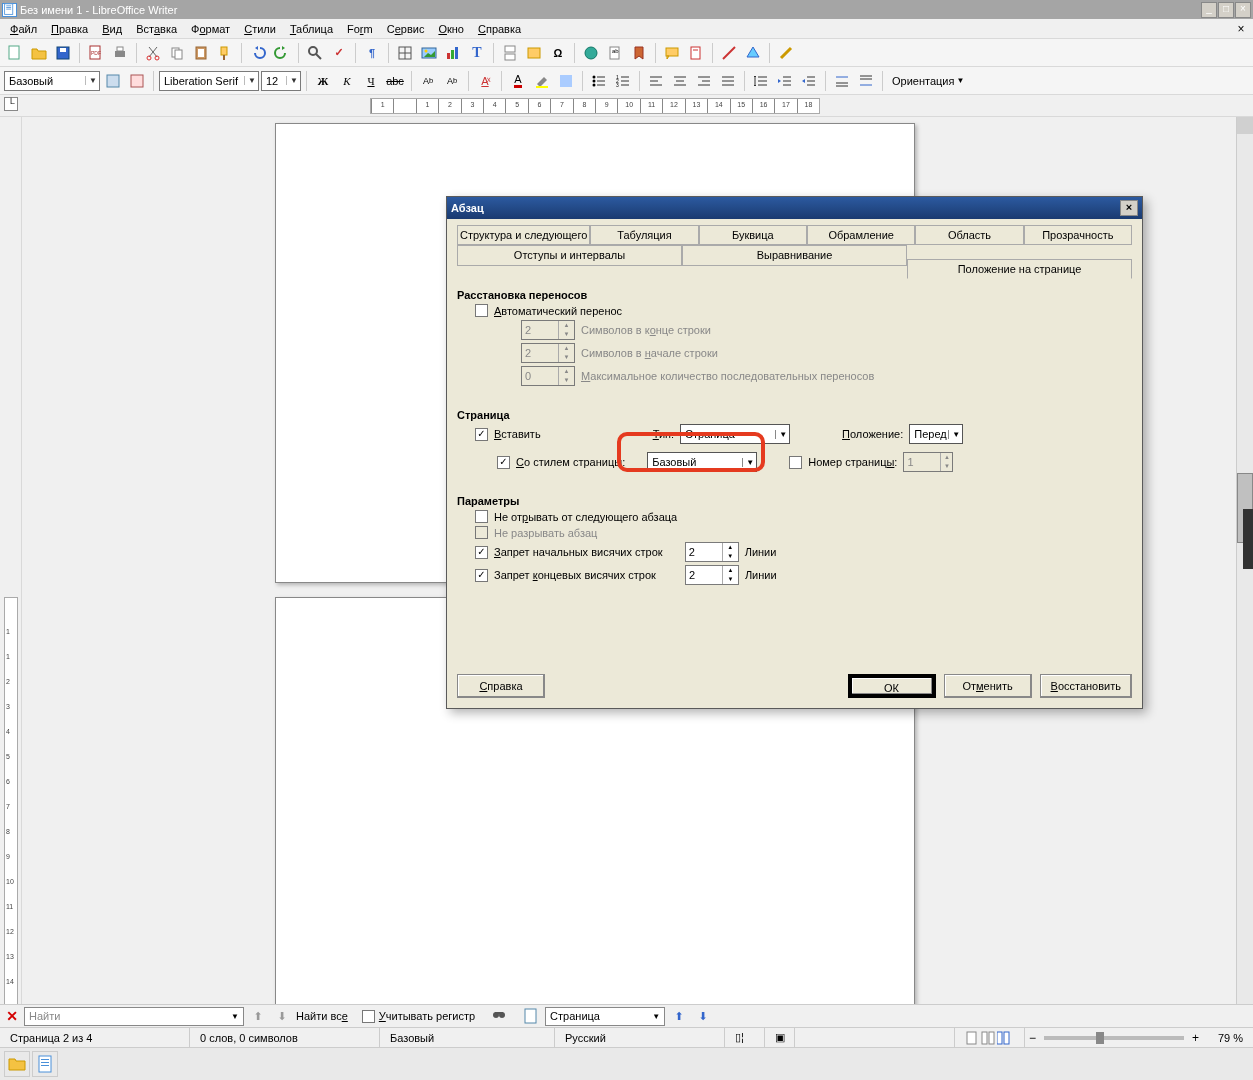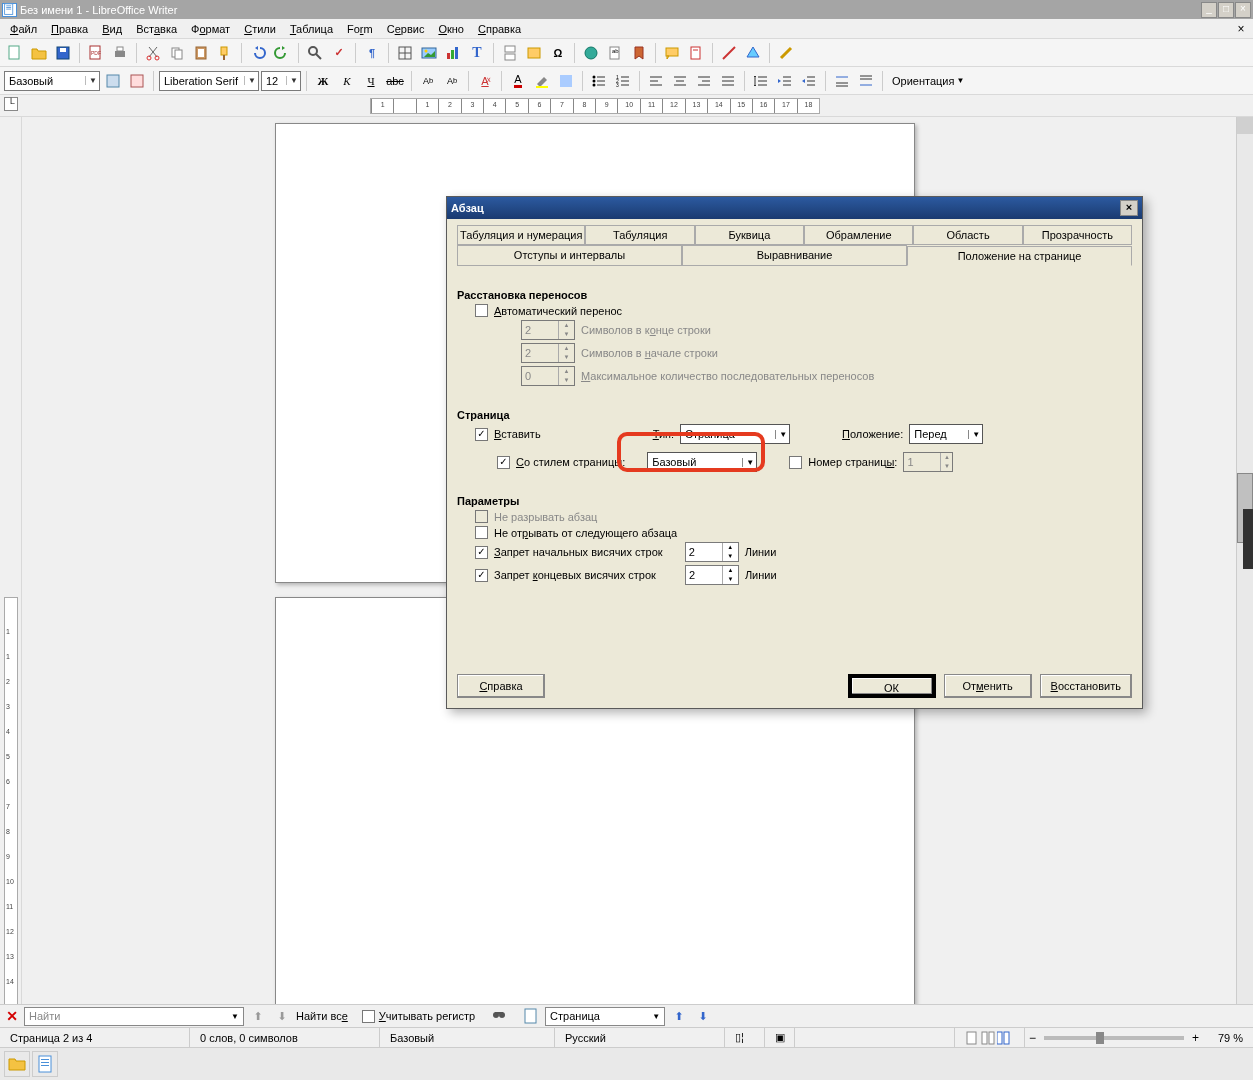--- a/index.html
+++ b/index.html
@@ -37,21 +37,21 @@
   .vscrollbar .thumb-top { position:absolute; top:0; height:17px; width:100%; background:#d0d0d0; }
   .vscrollbar .thumb { position:absolute; top:40%; height:70px; width:100%; background:#c0c0c0; border:1px solid #888;}
   .side-marker { position:absolute; right:0; top:392px; width:10px; height:60px; background:#333;}
   
   .dialog { position:absolute; left:446px; top:196px; width:697px; height:513px; background:#ece9d8; border:1px solid #5a5a5a; box-shadow:4px 4px 10px rgba(0,0,0,0.3); }
   .dlg-title { height:22px; background:linear-gradient(#2c5aa0,#1a3a70); color:#fff; display:flex; align-items:center; padding:0 4px; font-weight:bold; font-size:11px;}
   .dlg-title .close { margin-left:auto; width:18px; height:16px; background:#d4d0c8; color:#000; border:1px solid #888; text-align:center; line-height:13px; font-size:11px;}
   .dlg-body { padding:6px 10px 6px 10px; position:relative; height:calc(100% - 22px); }
   .tabrow { display:flex; border-bottom:1px solid #aaa; font-size:11px; }
   .tabrow .t { flex:1; text-align:center; padding:3px 2px; border:1px solid #aaa; border-bottom:none; background:#ece9d8; white-space:nowrap;}
-  .tabrow.second .t.active { background:#ece9d8; font-weight:normal; border-bottom:1px solid #ece9d8; position:relative; top:1px;}
+  .tabrow.second .t.active { background:#ece9d8; font-weight:normal; border-bottom:1px solid #ece9d8; position:relative; top:14px;}
   .section { margin-top:23px; }
   .section-h { font-weight:bold; font-size:11px; margin:4px 0 2px 0;}
   .indent { margin-left:18px; }
   .row { display:flex; align-items:center; gap:6px; margin:3px 0; font-size:11px; }
   .chk { width:13px; height:13px; border:1px solid #777; background:#fff; display:inline-flex; align-items:center; justify-content:center; font-size:10px;}
   .chk.checked::after { content:"✓"; color:#000; font-size:10px; line-height:10px;}
   .spin { display:inline-flex; align-items:center; width:54px; height:20px; border:1px solid #7a7a7a; background:#fff;}
   .spin input { border:none; width:36px; font-size:11px; padding:0 3px; outline:none; background:transparent;}
   .spin .ar { width:16px; display:flex; flex-direction:column; }
   .spin .ar span { height:9px; text-align:center; font-size:6px; border-left:1px solid #aaa; line-height:8px;}
@@ -482,21 +482,21 @@
   <div class="side-marker"></div>
 </div>
 
 <div class="dialog">
   <div class="dlg-title">
     <span>Абзац</span>
     <span class="close">×</span>
   </div>
   <div class="dlg-body">
     <div class="tabrow">
-      <div class="t">Табуляция и нумерация</div>
+      <div class="t">Структура и следующего</div>
       <div class="t">Табуляция</div>
       <div class="t">Буквица</div>
       <div class="t">Обрамление</div>
       <div class="t">Область</div>
       <div class="t">Прозрачность</div>
     </div>
     <div class="tabrow second">
       <div class="t">Отступы и интервалы</div>
       <div class="t">Выравнивание</div>
       <div class="t active">Положение на странице</div>
@@ -549,21 +549,21 @@
           <span class="chk checked"></span>
           <span><u class="accel">В</u>ставить</span>
           <span style="width:100px"></span>
           <span><u class="accel">Т</u>ип:</span>
           <span class="combo" style="width:110px">
               <span>Страница</span>
               <span class="arr">▼</span>
             </span>
           <span style="width:40px"></span>
           <span><u class="accel">П</u>оложение:</span>
-          <span class="combo" style="width:74px">
+          <span class="combo" style="width:54px">
               <span>Перед</span>
               <span class="arr">▼</span>
             </span>
         </div>
         <div class="row" style="margin-left:22px; margin-top:8px">
           <span class="chk checked"></span>
           <span><u class="accel">С</u>о стилем страницы:</span>
           <span style="width:10px"></span>
           <span class="combo" style="width:110px">
               <span>Базовый</span>
@@ -582,26 +582,26 @@
         </div>
       </div>
     </div>
 
     <div class="highlight-red" style="left:170px; top:213px; width:148px; height:40px"></div>
 
     <div class="section">
       <div class="section-h">Параметры</div>
       <div class="indent">
         <div class="row">
+          <span class="chk"></span>
+          <span>Не от<u class="accel">р</u>ывать от следующего абзаца</span>
+        </div>
+        <div class="row">
           <span class="chk" style="background:#ece9d8"></span>
           <span class="gray">Не разрывать абзац</span>
-        </div>
-        <div class="row">
-          <span class="chk"></span>
-          <span>Не от<u class="accel">р</u>ывать от следующего абзаца</span>
         </div>
         <div class="row">
           <span class="chk checked"></span>
           <span><u class="accel">З</u>апрет начальных висячих строк</span>
           <span style="width:10px"></span>
           <span class="spin">
               <input value="2" style="">
               <span class="ar">
                 <span>▲</span>
                 <span>▼</span>

